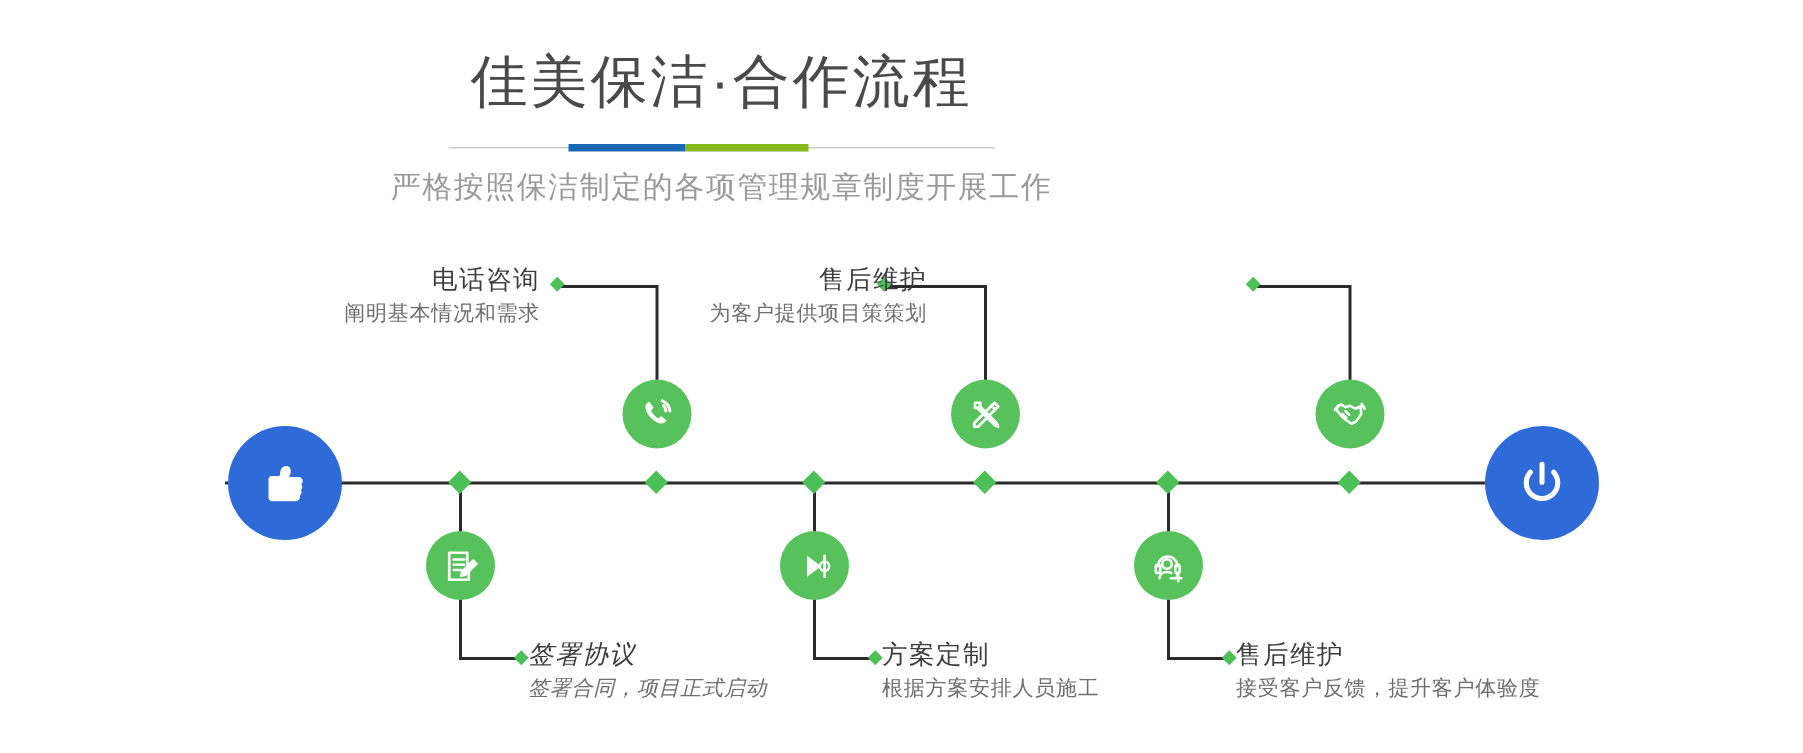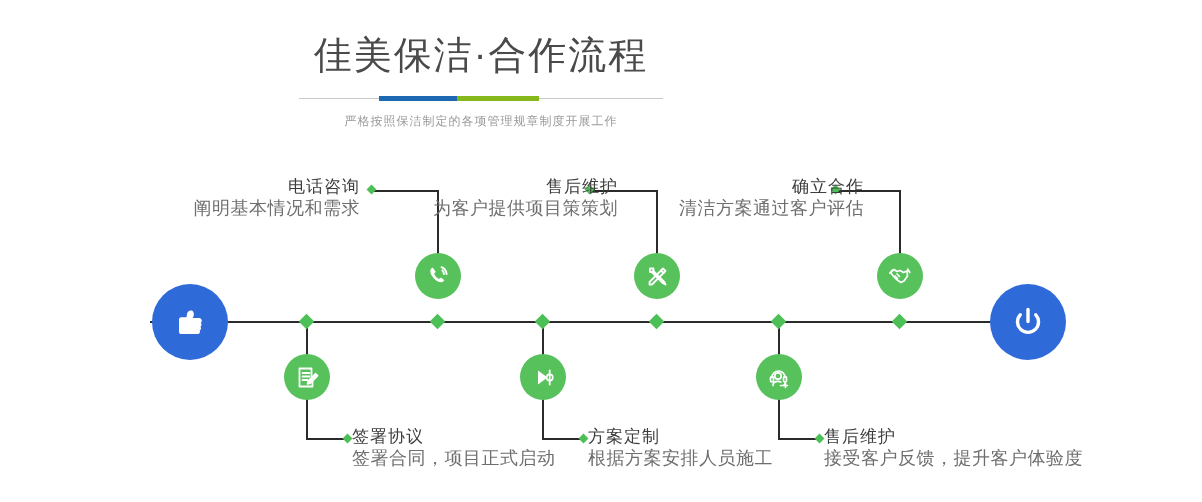--- a/index.html
+++ b/index.html
@@ -63,21 +63,21 @@
     position: absolute;
     left: 158px;
     top: 0px;
     width: 82px;
     height: 5px;
     background: #86b81b;
   }
   .subtitle {
     margin: 0;
     padding-top: 14px;
-    font-size: 12px;
+    font-size: 20px;
     color: #9a9a9a;
     letter-spacing: 1px;
     line-height: 1;
   }
 
   
   .flow {
     position: absolute;
     left: 0;
     top: 150px;
@@ -161,21 +161,21 @@
     white-space: nowrap;
     z-index: 2;
   }
   .label .name {
     font-size: 17px;
     color: #3c3c3c;
     line-height: 22px;
     letter-spacing: 1px;
   }
   .label .desc {
-    font-size: 18px;
+    font-size: 14px;
     color: #6e6e6e;
     line-height: 20px;
     letter-spacing: 0.5px;
   }
   .label.above { text-align: right; }
   .label.below { text-align: left; }
 </style>
 </head>
 <body>
 
@@ -244,21 +244,21 @@
       <span>
         <svg width="27" height="27" viewBox="0 0 27 27">
           <g fill="none" stroke="#ffffff" stroke-width="1.8" stroke-linecap="round" stroke-linejoin="round">
             <path d="M5.5 4.5h12v7.5M5.5 4.5v18h13v-6"></path>
             <path d="M8.5 9h7M8.5 12.5h7M8.5 16h5"></path>
             <path d="M21.5 9.5 14 17l-.6 3 3-.8 7.4-7.4z" fill="#ffffff" stroke="#ffffff" stroke-width="1.4"></path>
           </g>
         </svg>
       </span>
     </div>
-    <div class="label below" style="left:352px; top:276px;">
+    <div class="label below" style="left:352px; top:276px;font-style:italic;">
       <div class="name">签署协议</div>
       <div class="desc">签署合同，项目正式启动</div>
     </div>
 
     <div class="conn-v" style="left:656px; top:40px; height:95px;"></div>
     <div class="conn-h" style="left:590px; top:40px; width:67px;"></div>
     <div class="dot" style="left:586px; top:36px;"></div>
     <div class="diamond" style="left:651px; top:166px;"></div>
     <div class="node" style="left:634px; top:103px;">
       <span>
@@ -307,24 +307,20 @@
           <g fill="none" stroke="#ffffff" stroke-width="1.7" stroke-linecap="round" stroke-linejoin="round">
             <path d="M4.5 10.5 L8 7.5 L11 9.5 L14 8.5 L17.5 10.5 L21 9"></path>
             <path d="M4.5 10.5 L8.5 15.5 L12 18.5 L15 20.5 L18 19 L21.5 14 L21 9"></path>
             <path d="M6.2 8.2 L4 11.2"></path>
             <path d="M21.8 7.2 L23.8 10.5"></path>
             <path d="M11 12 L13.5 14.5"></path>
             <path d="M9 14 L11.5 16.5"></path>
           </g>
         </svg>
       </span>
-    </div>
-    <div class="label above" style="right:338px; top:26px;">
-      <div class="name">确立合作</div>
-      <div class="desc">清洁方案通过客户评估</div>
     </div>
 
     <div class="conn-v" style="left:778px; top:172px; height:117px;"></div>
     <div class="conn-h" style="left:778px; top:288px; width:40px;"></div>
     <div class="dot" style="left:816px; top:285px;"></div>
     <div class="diamond" style="left:773px; top:166px;"></div>
     <div class="node" style="left:756px; top:204px;">
       <span>
         <svg width="27" height="27" viewBox="0 0 27 27">
           <g fill="none" stroke="#ffffff" stroke-width="1.7" stroke-linecap="round" stroke-linejoin="round">

